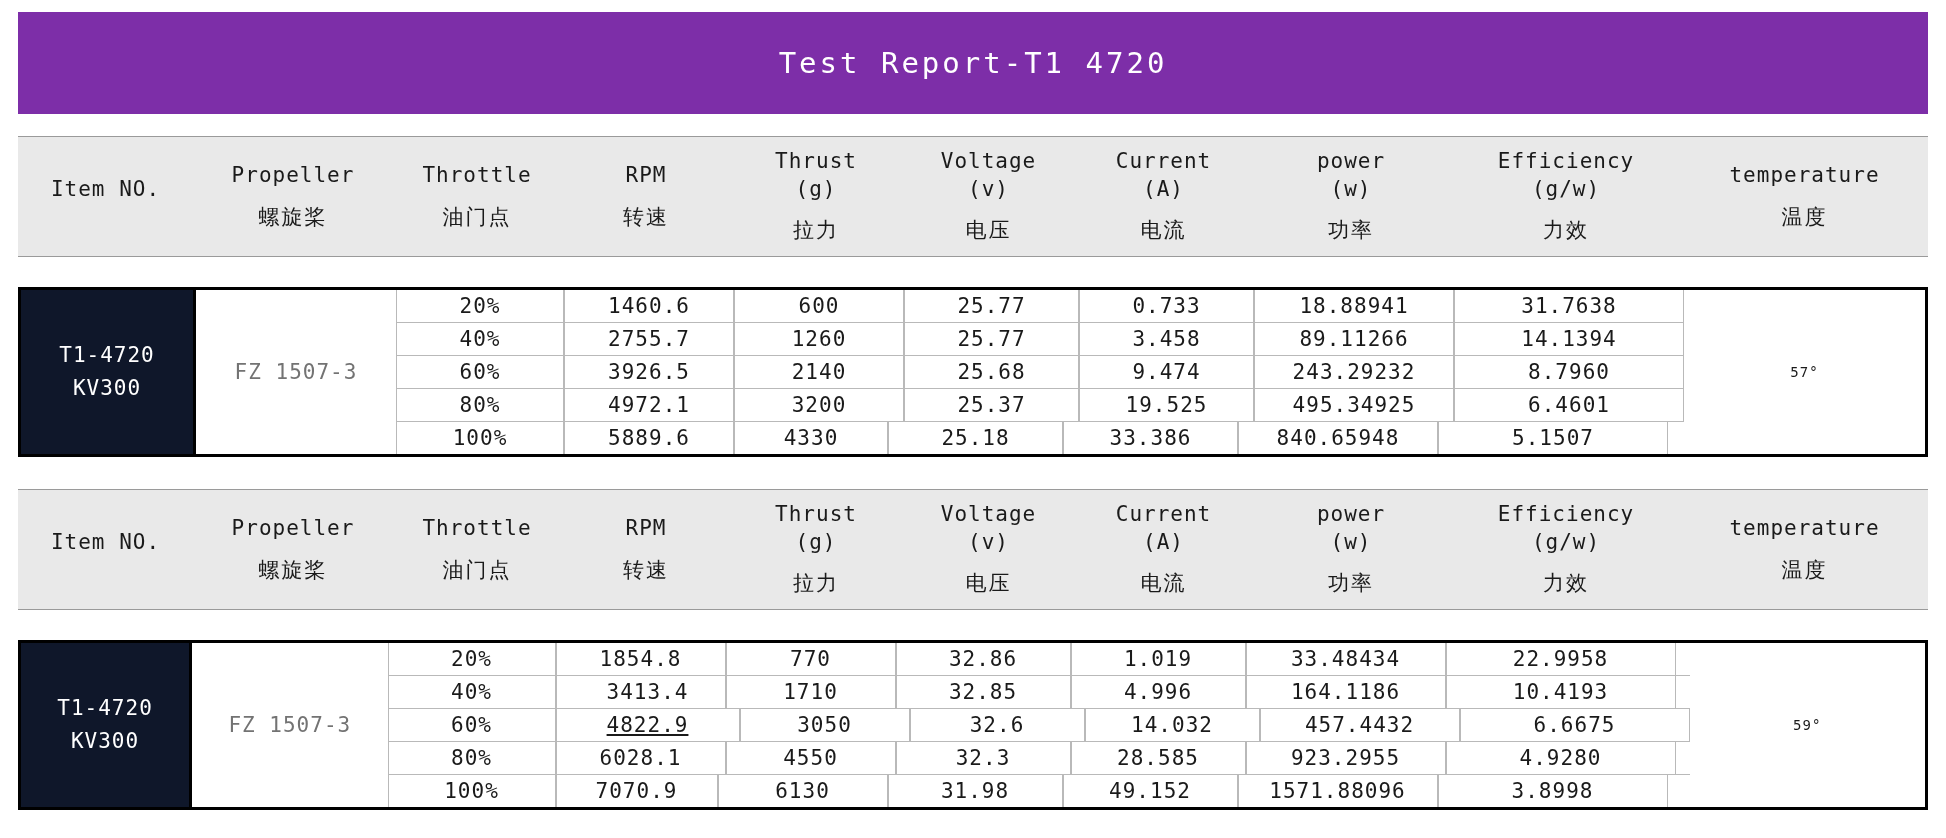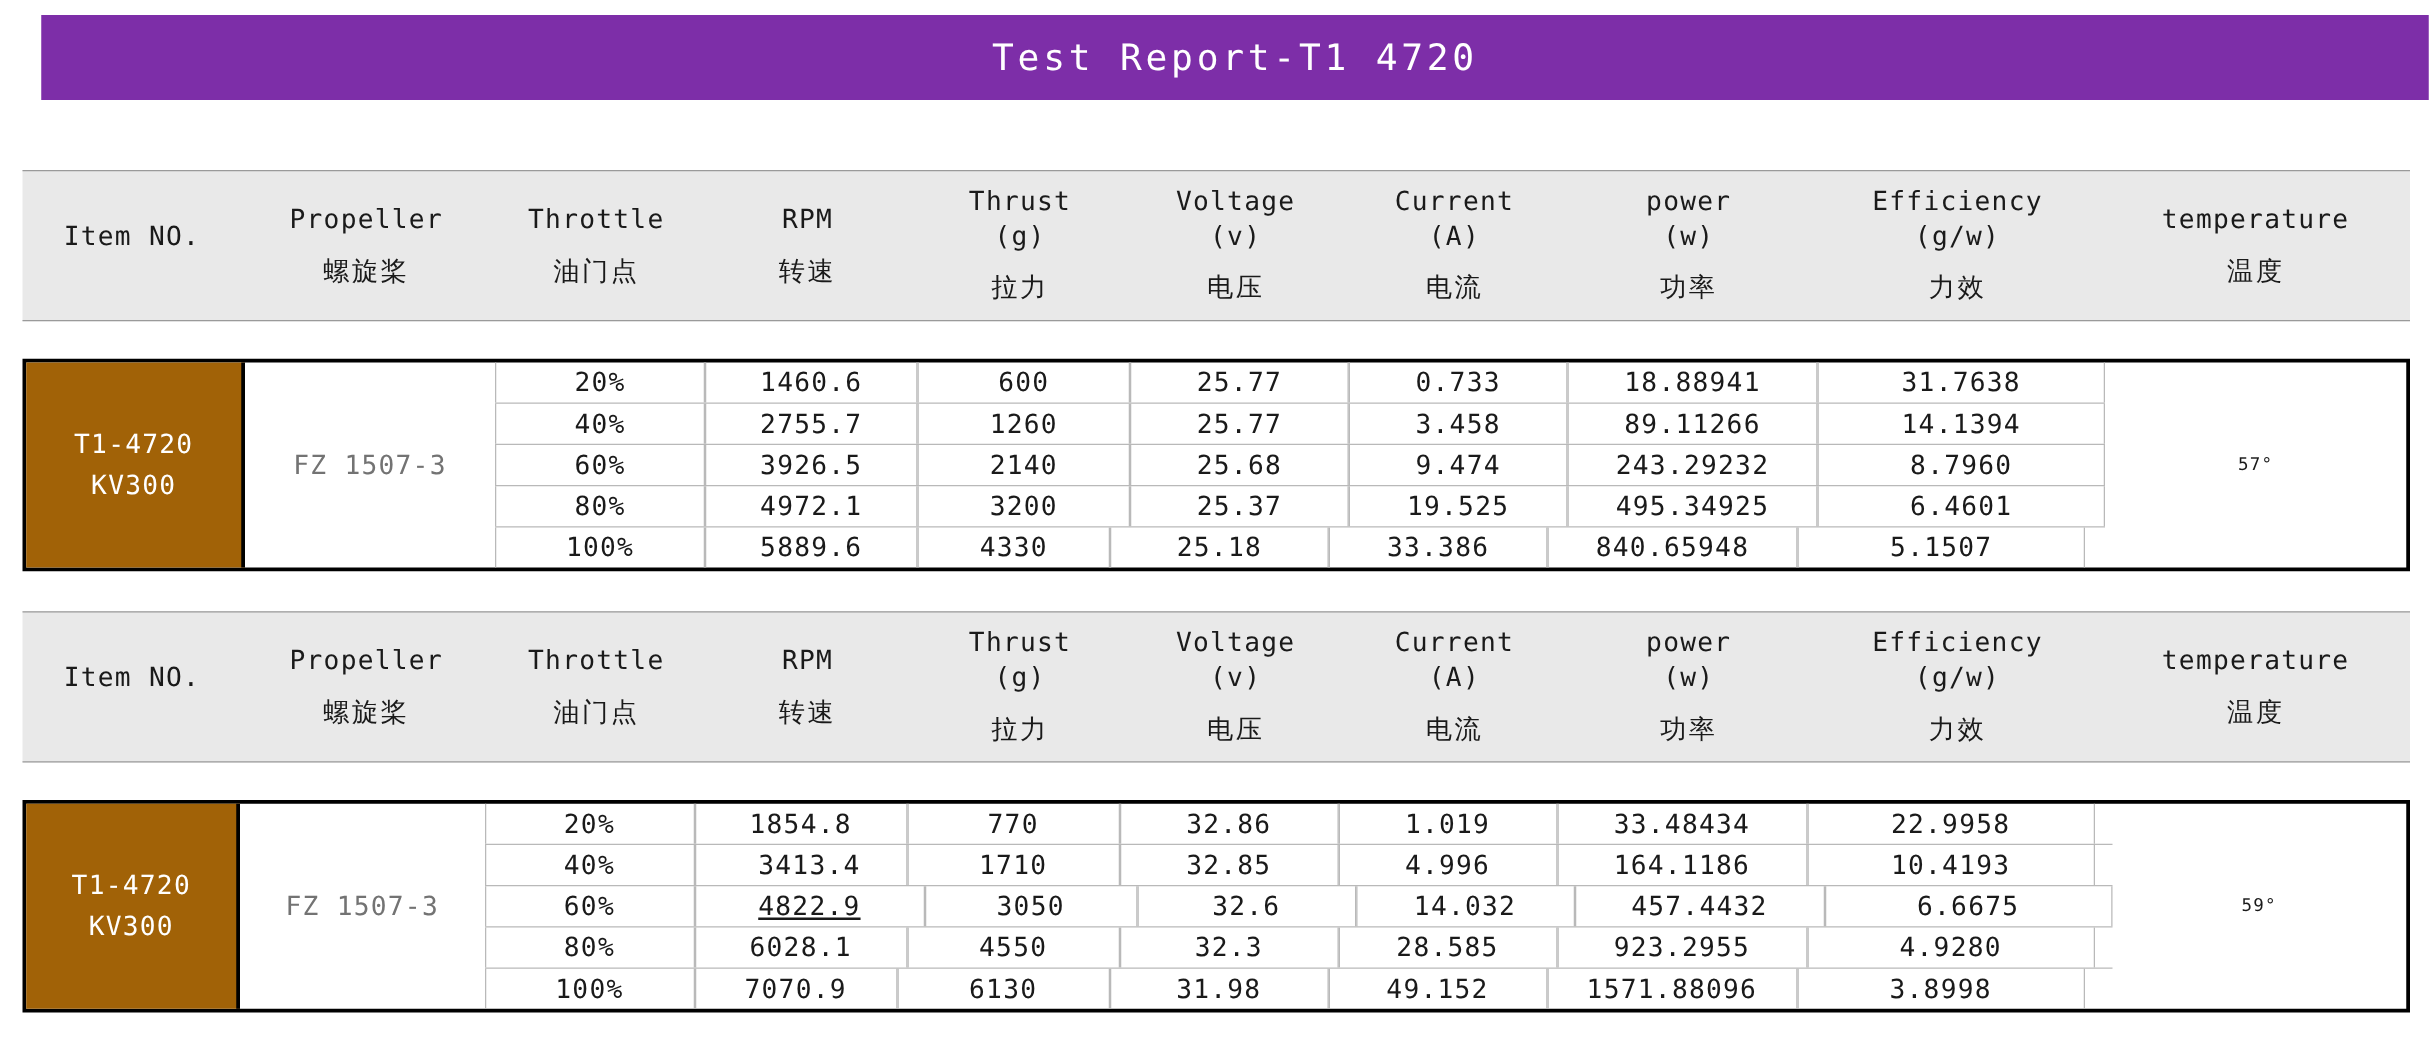--- a/index.html
+++ b/index.html
@@ -16,24 +16,24 @@
   .page {
     position: relative;
     width: 1946px;
     height: 838px;
     background: #ffffff;
   }
 
   
   .title-bar {
     position: absolute;
-    left: 33px;
+    left: 18px;
     top: 12px;
     width: 1910px;
-    height: 68px;
+    height: 102px;
     background: #7d2ea8;
     display: flex;
     align-items: center;
     justify-content: center;
   }
   .title-bar .title-text {
     color: #ffffff;
     font-size: 29px;
     letter-spacing: 3px;
     font-family: "DejaVu Sans Mono", "Liberation Mono", monospace;
@@ -73,21 +73,21 @@
   .datablock {
     position: absolute;
     left: 18px;
     width: 1910px;
     border: 3px solid #000000;
     box-sizing: border-box;
     display: flex;
     background: #ffffff;
   }
   .col-item {
-    background: #a16207;
+    background: #0f172a;
     color: #ffffff;
     display: flex;
     flex-direction: column;
     align-items: center;
     justify-content: center;
     font-size: 21px;
     line-height: 1.55;
     box-sizing: border-box;
     border-right: 3px solid #000;
     letter-spacing: 1px;

